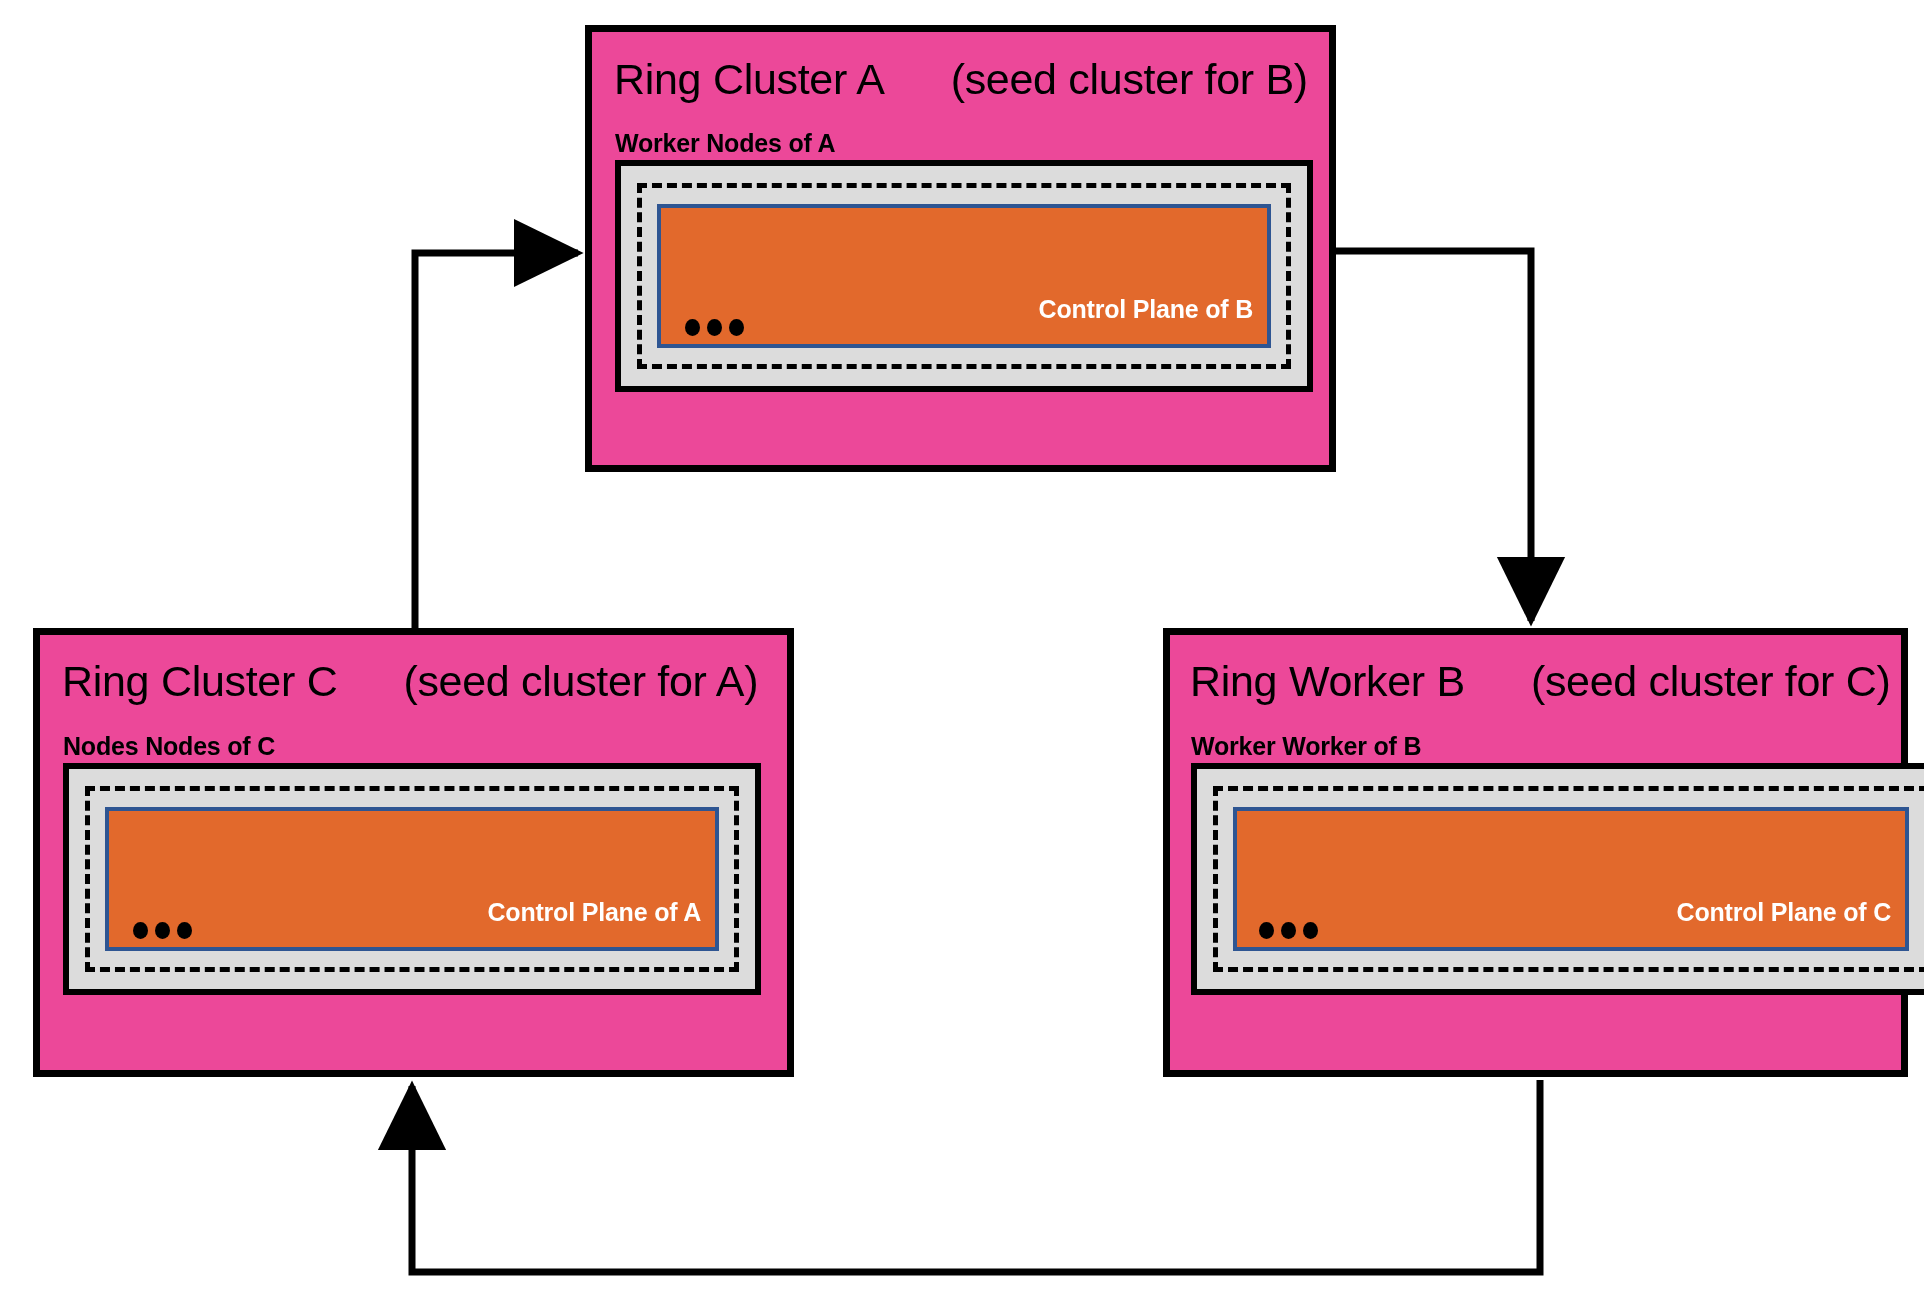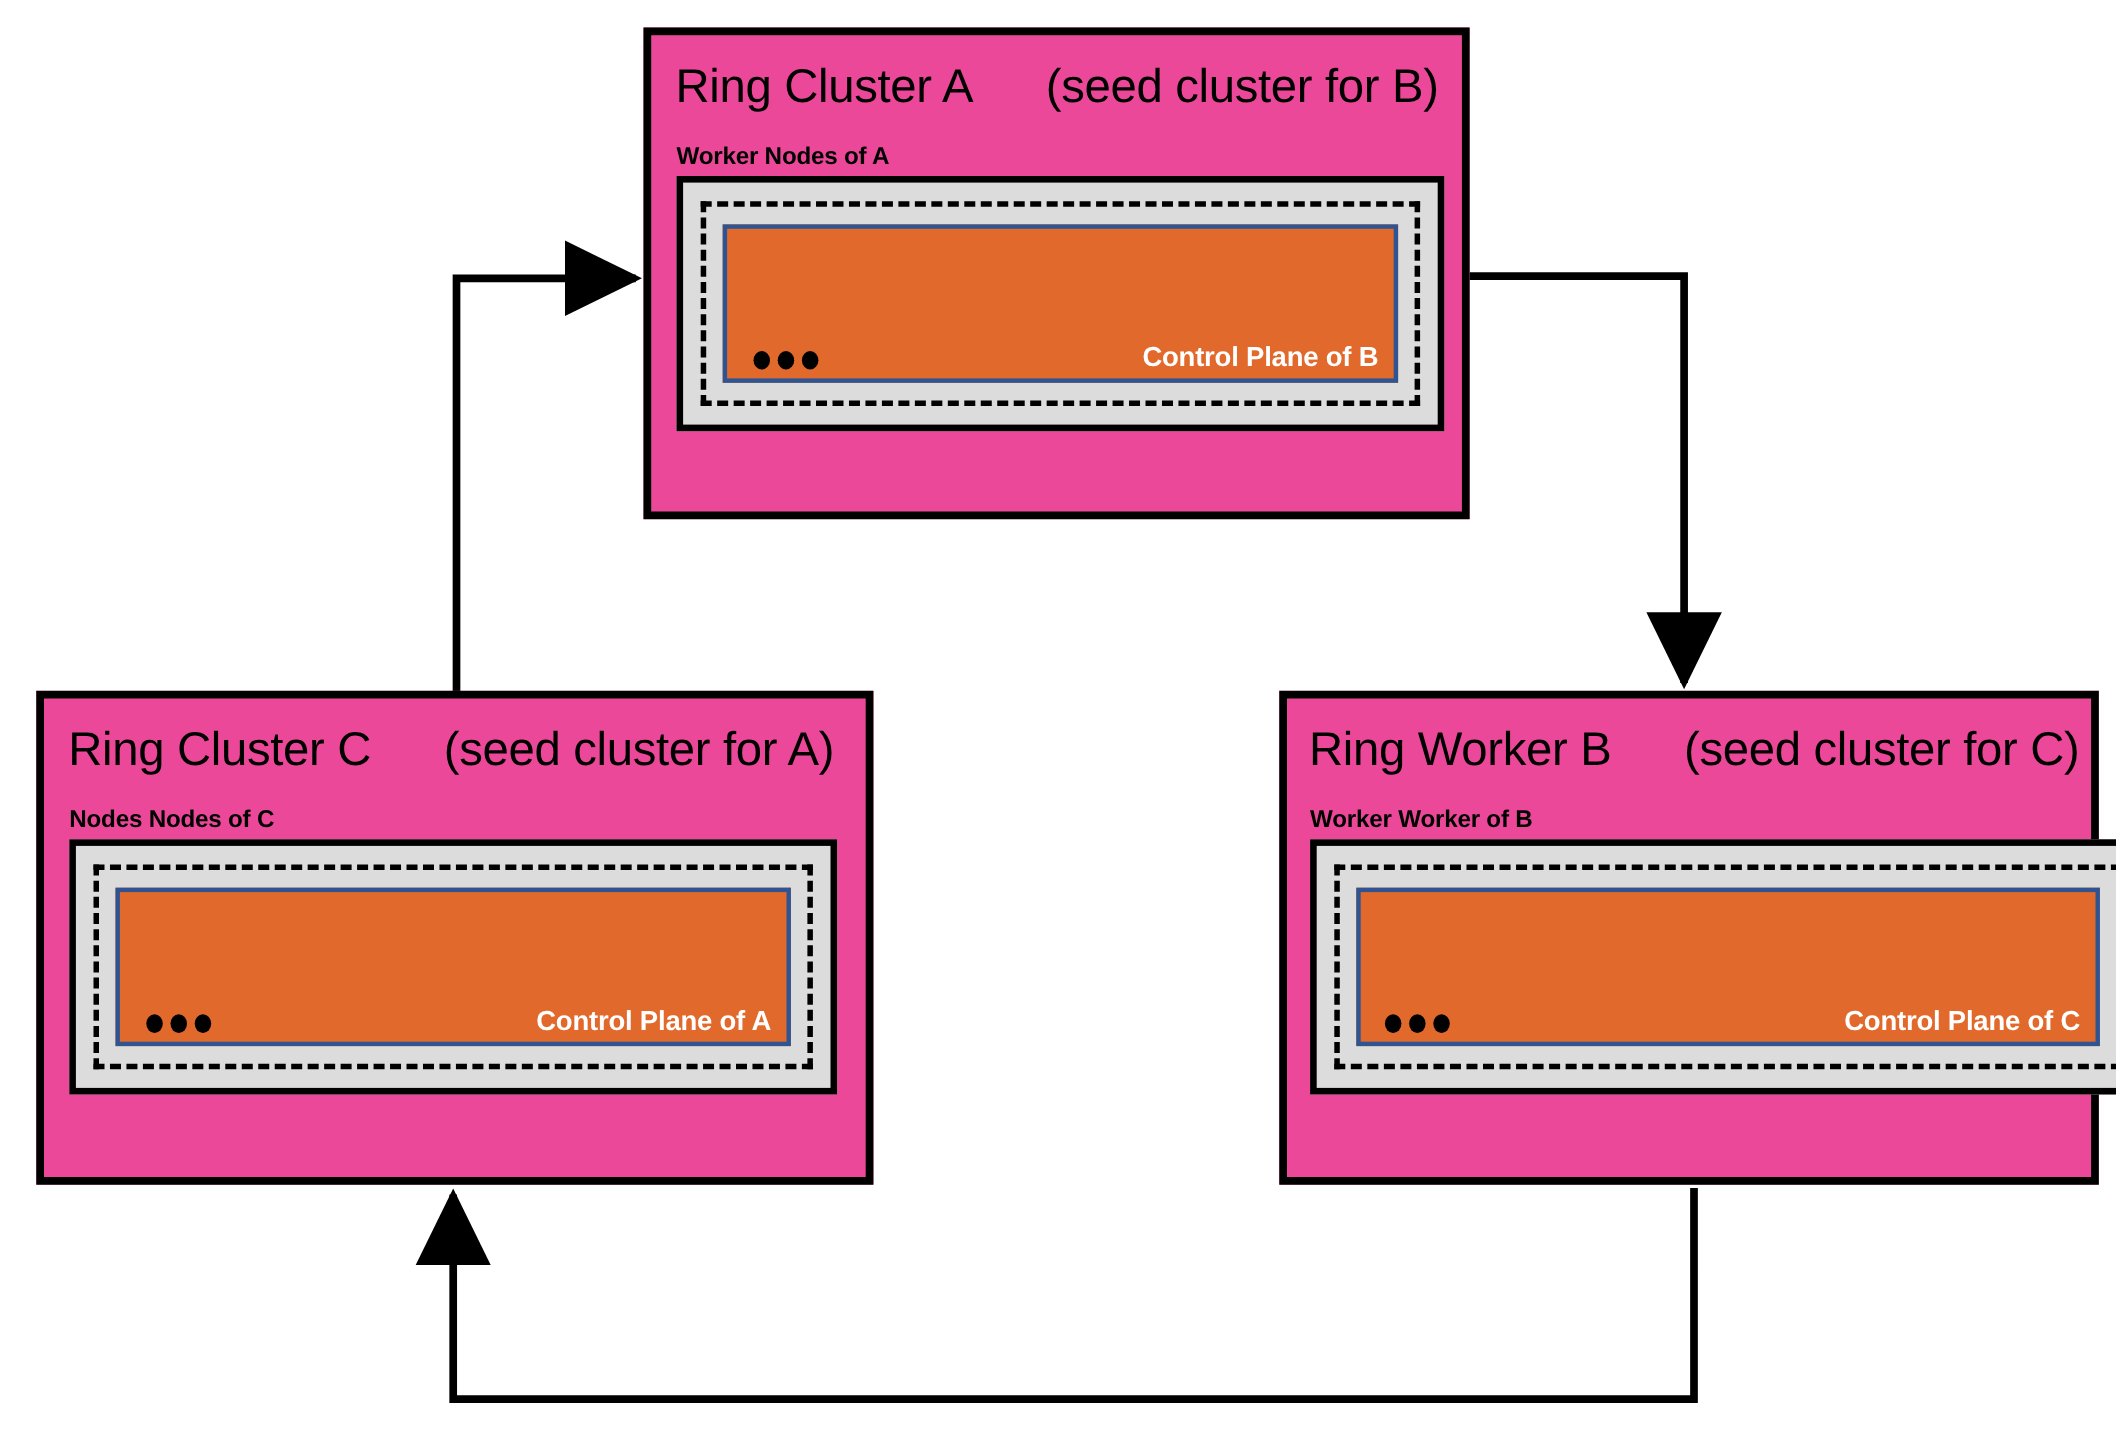--- a/index.html
+++ b/index.html
@@ -46,21 +46,21 @@
     color: #000000;
     letter-spacing: -0.3px;
   }
   .cluster-title .seed {
     display: inline-block;
     margin-left: 66px;
   }
   .worker-label {
     position: absolute;
     white-space: nowrap;
-    font-size: 22px;
+    font-size: 25px;
     font-weight: 700;
     color: #000000;
     letter-spacing: -0.2px;
   }
 
   
   .worker-box {
     position: absolute;
     box-sizing: border-box;
     background: #dcdcdc;
@@ -75,21 +75,21 @@
   
   .control-plane {
     position: absolute;
     box-sizing: border-box;
     background: #e2692c;
     border: 4px solid #2e5592;
   }
   .cp-label {
     position: absolute;
     right: 14px;
-    bottom: 4px;
+    bottom: 20px;
     font-size: 25px;
     font-weight: 700;
     color: #ffffff;
     white-space: nowrap;
     letter-spacing: -0.2px;
   }
   .ellipsis-dots {
     position: absolute;
     display: flex;
     gap: 7px;

